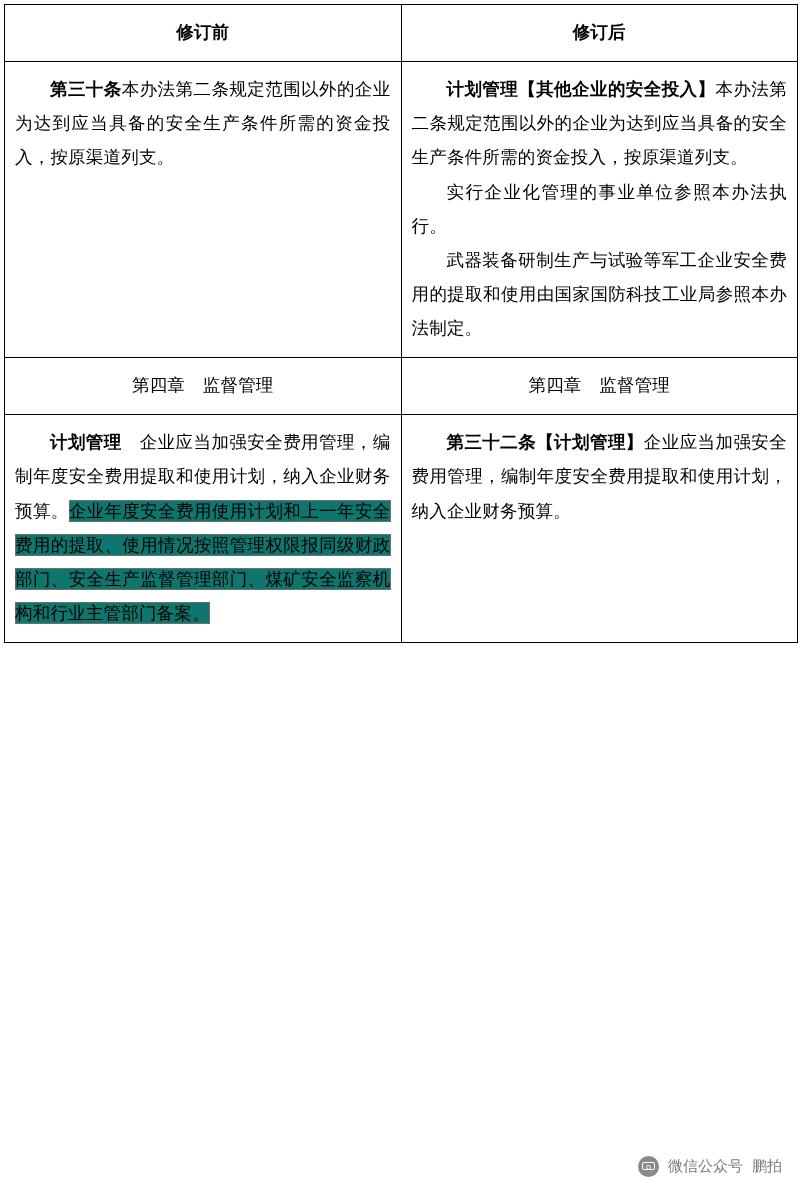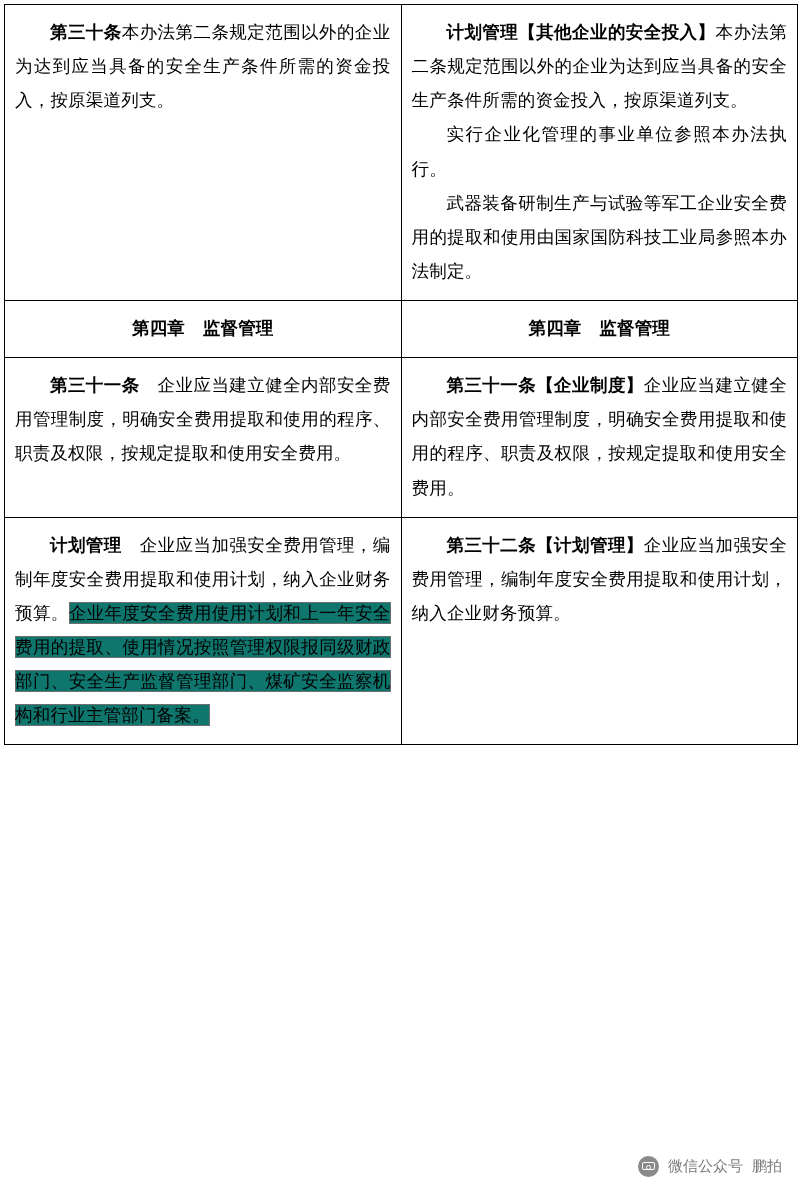--- a/index.html
+++ b/index.html
@@ -35,21 +35,21 @@
   .hdr-cell {
     text-align: center;
     font-size: 21px;
     font-weight: bold;
     padding: 8px 10px 10px 10px;
     line-height: 1.5;
   }
   .chapter-cell {
     text-align: center;
     font-size: 20px;
-    font-weight: bold;
+    font-weight: normal;
     padding: 10px 10px 12px 10px;
     line-height: 1.6;
   }
   p {
     margin: 0;
     text-align: justify;
     text-justify: inter-ideograph;
   }
   p.ind { text-indent: 2em; }
   b.art { font-weight: bold; }
@@ -99,46 +99,42 @@
 </style>
 </head>
 <body>
 
 <table class="doc-table">
   <colgroup>
     <col class="col-left">
       <col class="col-right">
   </colgroup>
   <tbody>
+    <tr>
+      <td class="hdr-cell">修订前</td>
+      <td class="hdr-cell">修订后</td>
+    </tr>
 
 
     <tr>
       <td>
         <p class="ind"><b class="art">第三十条</b><span>本办法第二条规定范围以外的企业为达到应当具备的安全生产条件所需的资金投入，按原渠道列支。</span></p>
       </td>
       <td>
         <p class="ind"><b class="art">计划管理【其他企业的安全投入】</b><span>本办法第二条规定范围以外的企业为达到应当具备的安全生产条件所需的资金投入，按原渠道列支。</span></p>
         <p class="ind">实行企业化管理的事业单位参照本办法执行。</p>
         <p class="ind">武器装备研制生产与试验等军工企业安全费用的提取和使用由国家国防科技工业局参照本办法制定。</p>
       </td>
     </tr>
 
     <tr>
       <td class="chapter-cell">第四章　监督管理</td>
       <td class="chapter-cell">第四章　监督管理</td>
     </tr>
 
-    <tr>
-      <td>
-        <p class="ind"><b class="art">第三十一条</b>　<span>企业应当建立健全内部安全费用管理制度，明确安全费用提取和使用的程序、职责及权限，按规定提取和使用安全费用。</span></p>
-      </td>
-      <td>
-        <p class="ind"><b class="art">第三十一条【企业制度】</b><span>企业应当建立健全内部安全费用管理制度，明确安全费用提取和使用的程序、职责及权限，按规定提取和使用安全费用。</span></p>
-      </td>
-    </tr>
 
     <tr>
       <td>
         <p class="ind"><b class="art">计划管理</b>　<span>企业应当加强安全费用管理，编制年度安全费用提取和使用计划，纳入企业财务预算。</span><span class="hl">企业年度安全费用使用计划和上一年安全费用的提取、使用情况按照管理权限报同级财政部门、安全生产监督管理部门、煤矿安全监察机构和行业主管部门备案。</span></p>
       </td>
       <td>
         <p class="ind"><b class="art">第三十二条【计划管理】</b><span>企业应当加强安全费用管理，编制年度安全费用提取和使用计划，纳入企业财务预算。</span></p>
       </td>
     </tr>
   </tbody>

